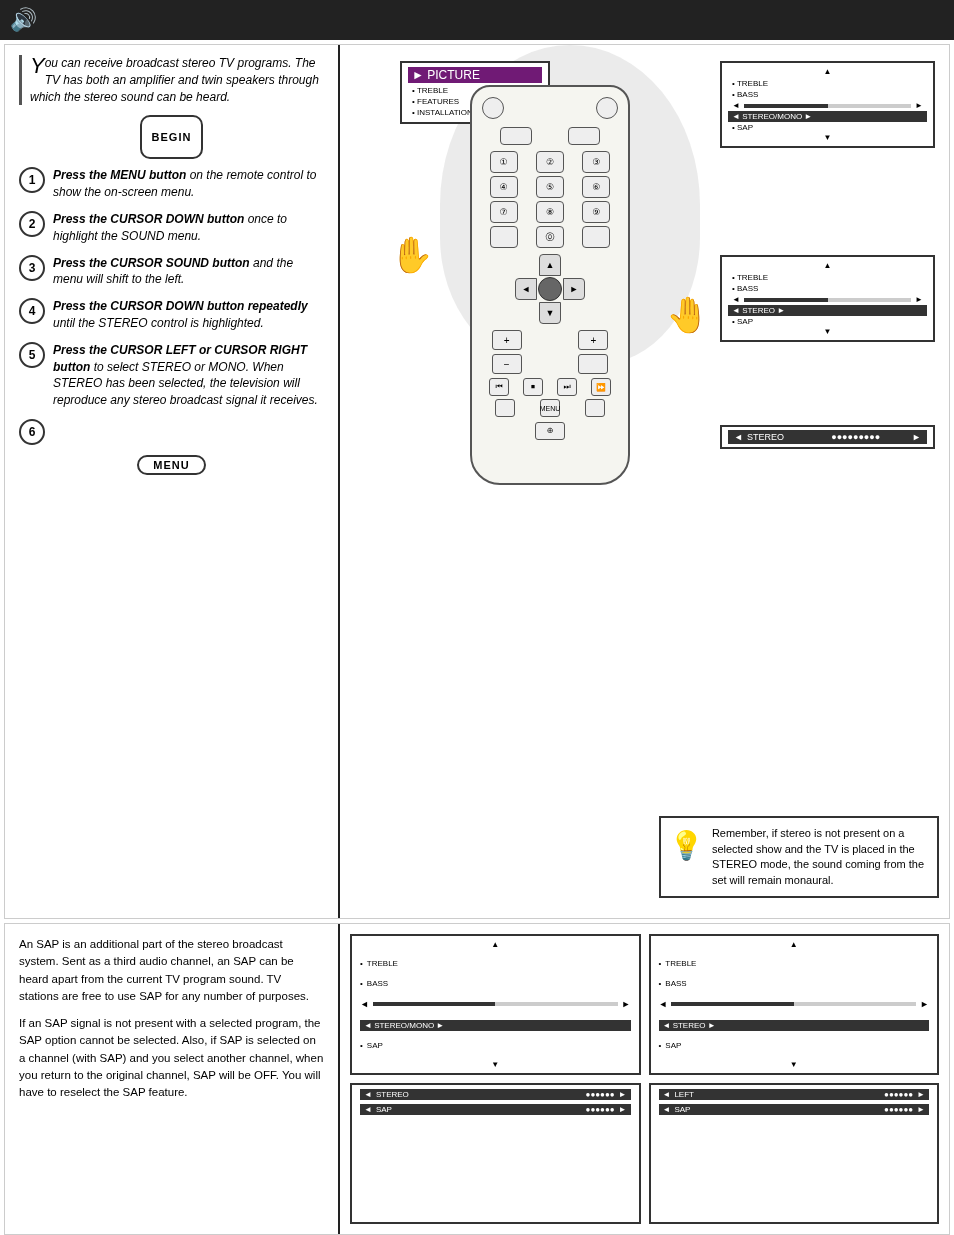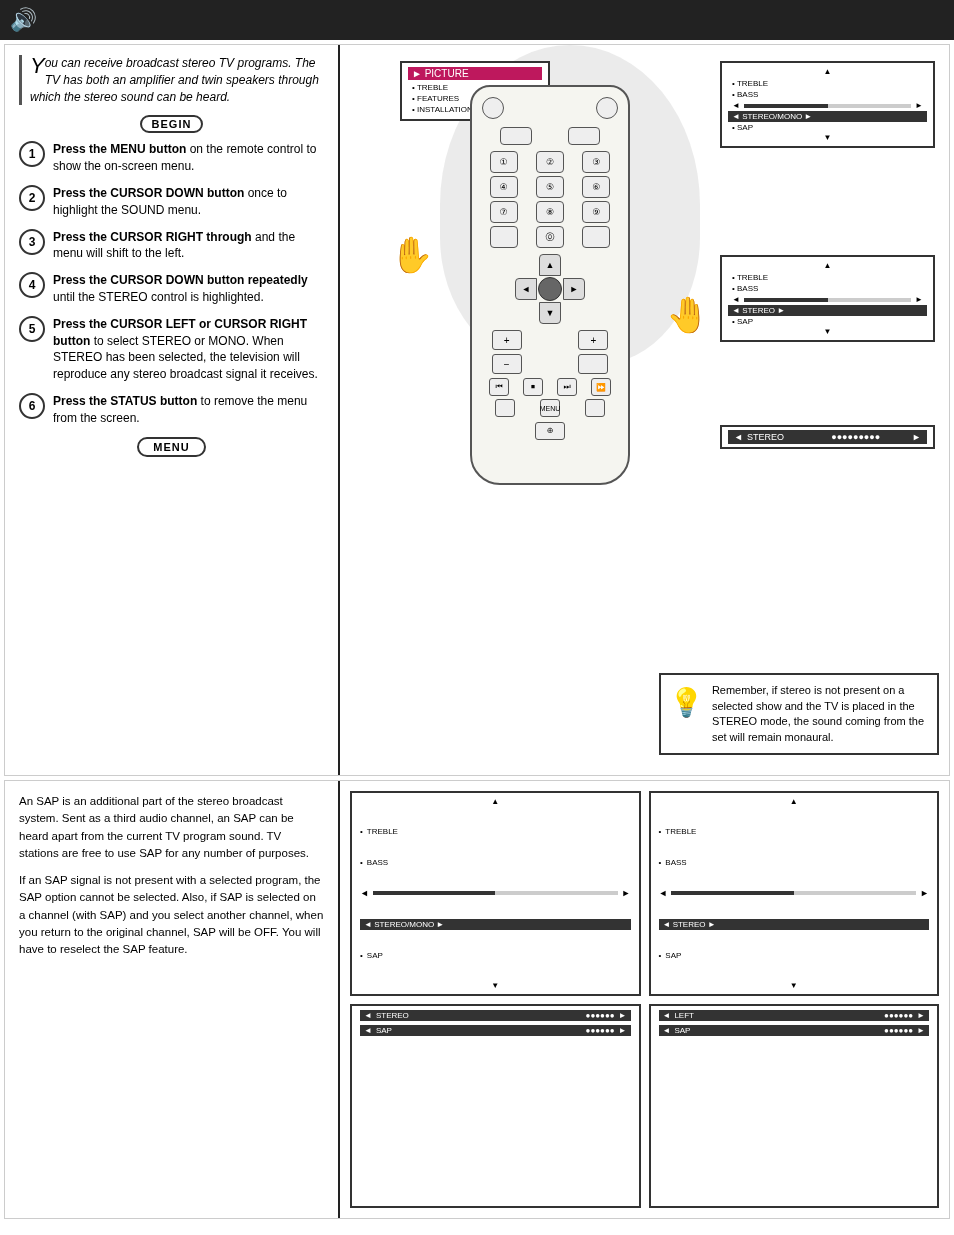--- a/index.html
+++ b/index.html
@@ -57,21 +57,21 @@
       line-height: 1.4;
       margin-bottom: 10px;
       border-left: 3px solid #555;
       padding-left: 8px;
     }
 
     .begin-badge {
       display: inline-block;
       border: 2px solid #333;
       border-radius: 10px;
-      padding: 1px 10px;
+      padding: 14px 10px;
       font-size: 11px;
       font-weight: bold;
       letter-spacing: 1px;
       margin: 6px auto 8px;
       text-align: center;
       display: block;
       width: fit-content;
       margin-left: auto;
       margin-right: auto;
     }
@@ -90,20 +90,21 @@
       align-items: center;
       justify-content: center;
       font-weight: bold;
       font-size: 12px;
       margin-right: 8px;
       flex-shrink: 0;
     }
     .step-text {
       font-size: 12px;
       line-height: 1.4;
+      font-style: italic;
     }
     .step-text strong {
       font-weight: bold;
     }
 
     .stop-badge {
       display: block;
       width: fit-content;
       margin: 8px auto;
       border: 2px solid #333;
@@ -267,23 +268,23 @@
       line-height: 1.4;
     }
     .bulb-icon {
       font-size: 28px;
       flex-shrink: 0;
     }
 
     
     .bottom-section {
       display: flex;
-      height: 439px;
+      height: 312px;
       border: 1px solid #ccc;
-      margin: 0 4px 16px;
+      margin: 0 4px 0;
     }
 
     .bottom-left-text {
       width: 335px;
       border-right: 2px solid #222;
       padding: 12px 14px;
       font-size: 11.5px;
       line-height: 1.5;
     }
 
@@ -380,54 +381,51 @@
       <div class="step">
         <div class="step-num">2</div>
         <div class="step-text">
           <strong>Press the CURSOR DOWN button</strong> once to highlight the SOUND menu.
         </div>
       </div>
 
       <div class="step">
         <div class="step-num">3</div>
         <div class="step-text">
-          <strong>Press the CURSOR RIGHT through</strong> and the menu will shift to the left.
+          <strong>Press the CURSOR SOUND button</strong> and the menu will shift to the left.
         </div>
       </div>
 
       <div class="step">
         <div class="step-num">4</div>
         <div class="step-text">
           <strong>Press the CURSOR DOWN button repeatedly</strong> until the STEREO control is highlighted.
         </div>
       </div>
 
       <div class="step">
         <div class="step-num">5</div>
         <div class="step-text">
           <strong>Press the CURSOR LEFT or CURSOR RIGHT button</strong> to select STEREO or MONO. When STEREO has been selected, the television will reproduce any stereo broadcast signal it receives.
         </div>
       </div>
 
       <div class="step">
         <div class="step-num">6</div>
-        <div class="step-text">
-          <strong>Press the STATUS button</strong> to remove the menu from the screen.
-        </div>
       </div>
 
       <div class="stop-badge">MENU</div>
     </div>
 
     <div class="right-panel">
 
       <div class="gray-blob"></div>
 
       <div style="position:absolute;top:16px;left:60px;width:150px;border:2px solid #333;background:#fff;padding:4px 6px;z-index:2;">
-        <div style="font-size:10px;color:#fff;background:#be185d;padding:1px 4px;margin-bottom:2px;">► PICTURE</div>
+        <div style="font-size:12px;color:#fff;background:#701a75;padding:1px 4px;margin-bottom:2px;">► PICTURE</div>
         <div style="font-size:8px;padding:1px 4px;">• TREBLE</div>
         <div style="font-size:8px;padding:1px 4px;">• FEATURES</div>
         <div style="font-size:8px;padding:1px 4px;">• INSTALLATION</div>
       </div>
 
       <div style="position:absolute;top:16px;right:14px;width:215px;border:2px solid #333;background:#fff;padding:4px 6px;z-index:2;">
         <div style="font-size:8px;text-align:center;margin-bottom:2px;">▲</div>
         <div style="font-size:8px;padding:1px 4px;">• TREBLE</div>
         <div style="font-size:8px;padding:1px 4px;">• BASS</div>
         <div style="font-size:8px;padding:1px 4px;display:flex;align-items:center;gap:4px;">

